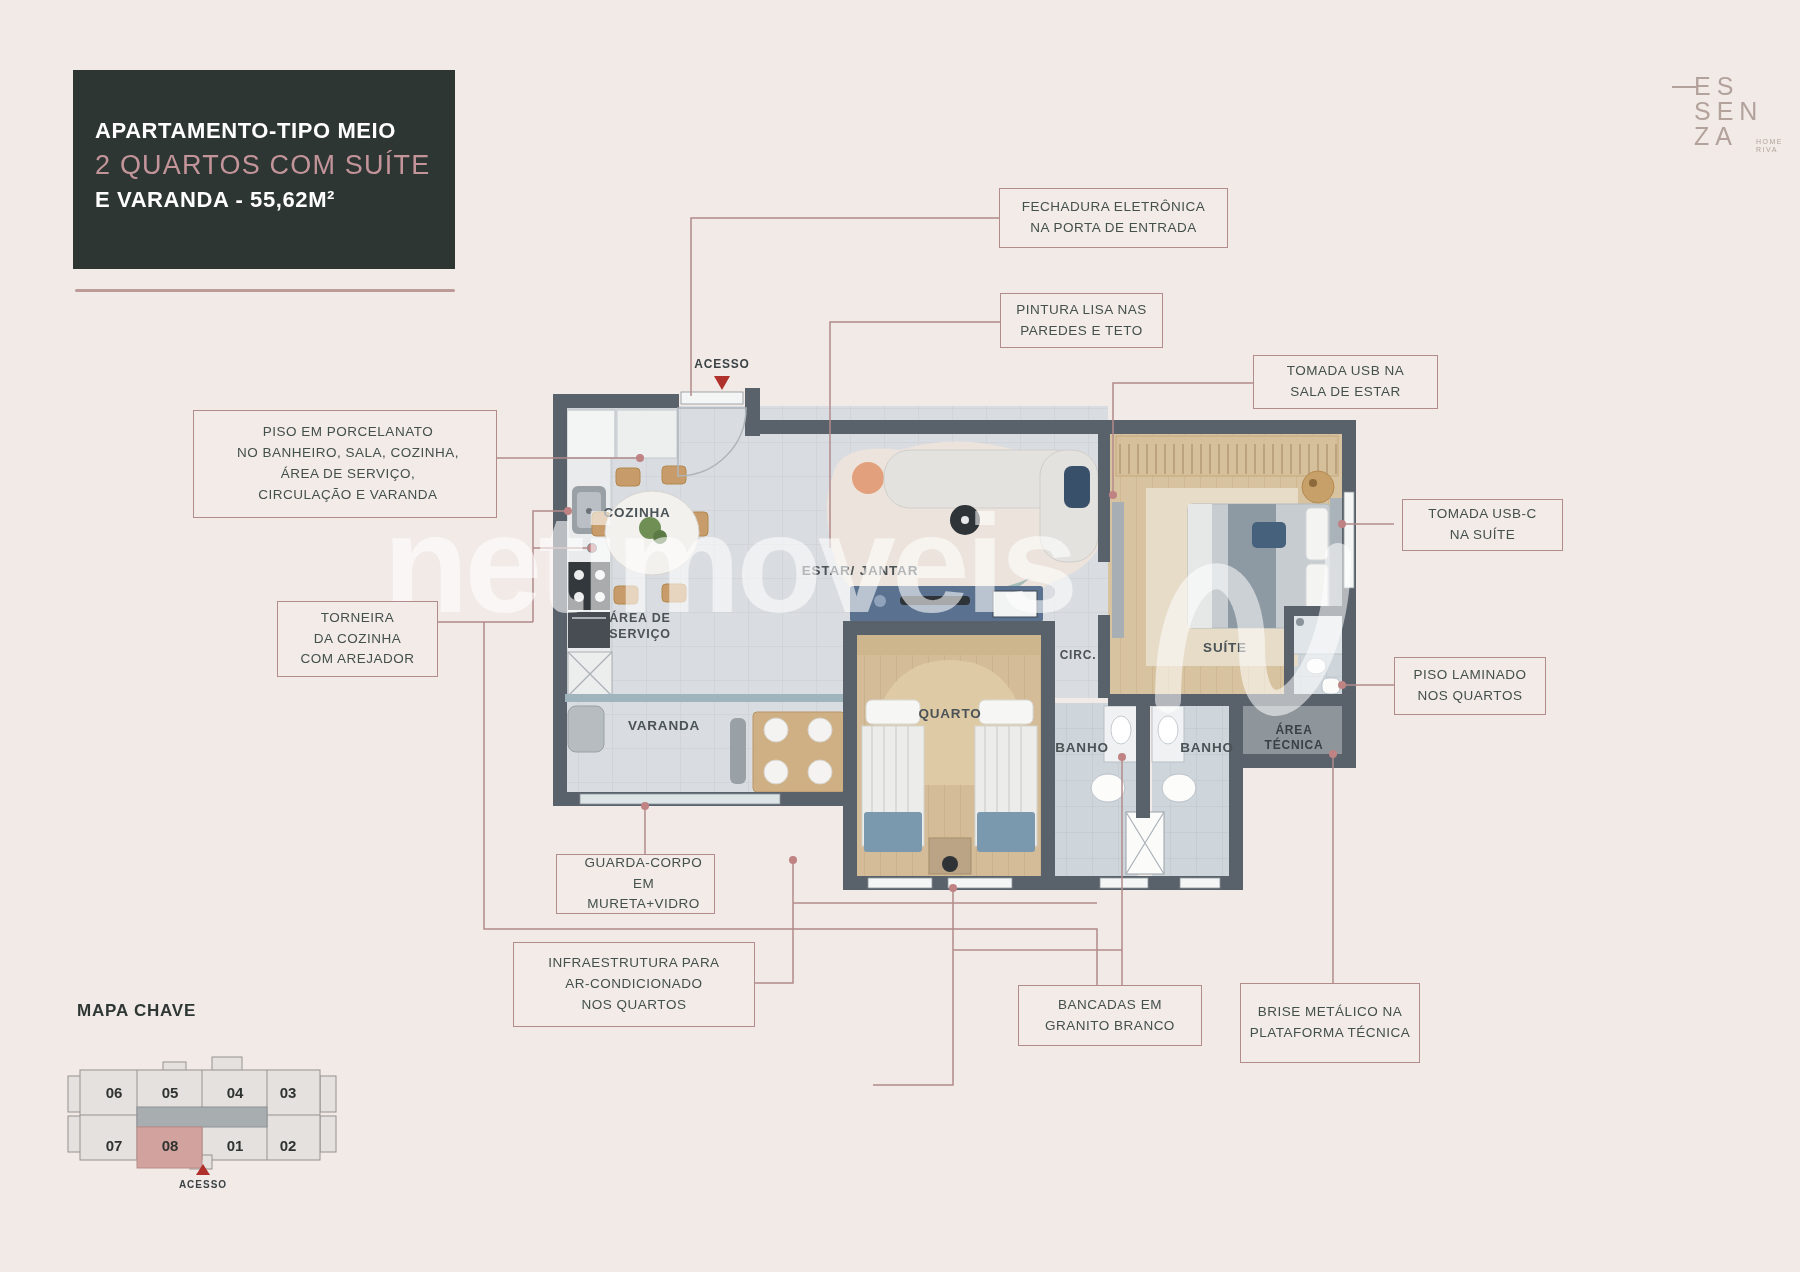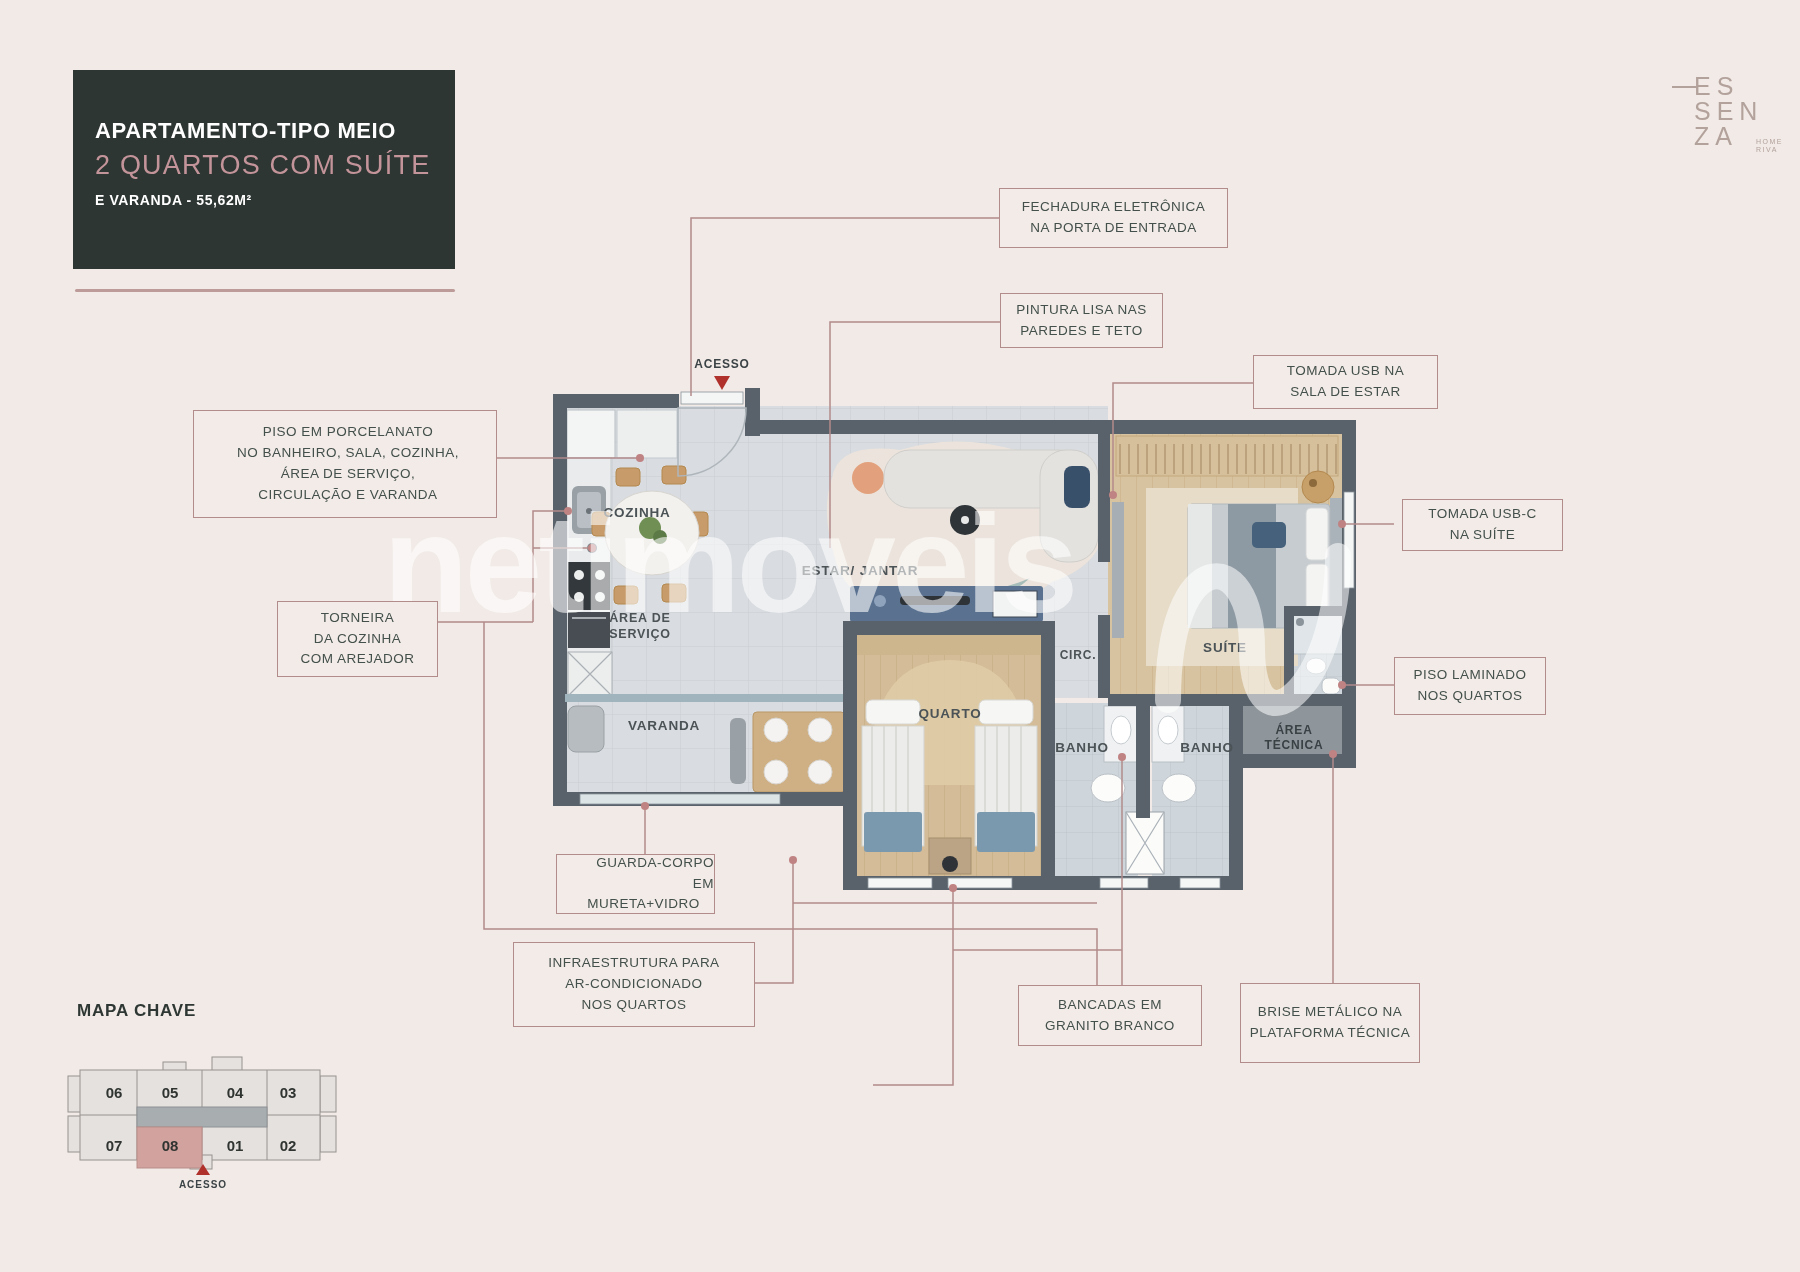--- a/index.html
+++ b/index.html
@@ -12,36 +12,36 @@
   .abs{position:absolute;}
 
   
   .title-card{
     left:73px; top:70px; width:382px; height:199px;
     background:#2d3632; color:#fff; box-sizing:border-box;
     padding:46px 12px 0 22px;
   }
   .title-card .l1{font-size:22px; font-weight:bold; letter-spacing:.6px; line-height:30px;}
   .title-card .l2{font-size:27px; font-weight:400; letter-spacing:1.2px; line-height:38px; color:#c4949b;}
-  .title-card .l3{font-size:14px; font-weight:bold; letter-spacing:.6px; line-height:32px;}
+  .title-card .l3{font-size:22px; font-weight:bold; letter-spacing:.6px; line-height:32px;}
   .title-underline{left:75px; top:289px; width:380px; height:3px; background:#bd9b99; border-radius:2px;}
 
   
   .logo{left:1682px; top:74px; width:100px; color:#b3a29c; letter-spacing:6px;
         font-weight:300; font-size:25px; line-height:25px;margin-left:12px;}
   .logo .row{position:relative;}
   .logo .dash{position:absolute; left:-22px; top:12px; width:26px; height:2px; background:#b3a29c;}
   .logo .sub{position:absolute; left:62px; top:64px; font-size:7px; letter-spacing:1.5px; line-height:8px;}
 
   
   .callout{
     background:#f2ebe7; border:1.5px solid #b28b8b; box-sizing:border-box;
     display:flex; flex-direction:column; align-items:center; justify-content:center;
     color:#44504c; font-size:13.5px; letter-spacing:.5px; line-height:1.55;
-    text-align:right; z-index:30;
+    text-align:center; z-index:30;
   }
 
   
   .watermark{
     left:383px; top:494px; z-index:20; pointer-events:none;
     font-size:140px; font-weight:bold; letter-spacing:-4px;
     color:rgba(255,255,255,.58); line-height:1;
   }
   .wm-logo{left:0; top:0; z-index:20; pointer-events:none;}
 

